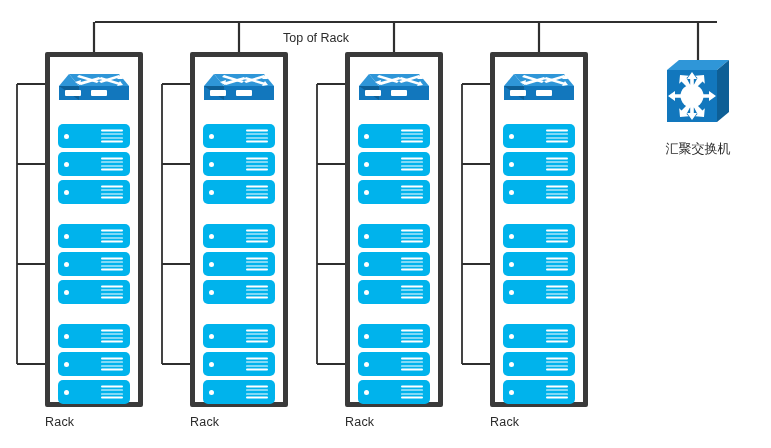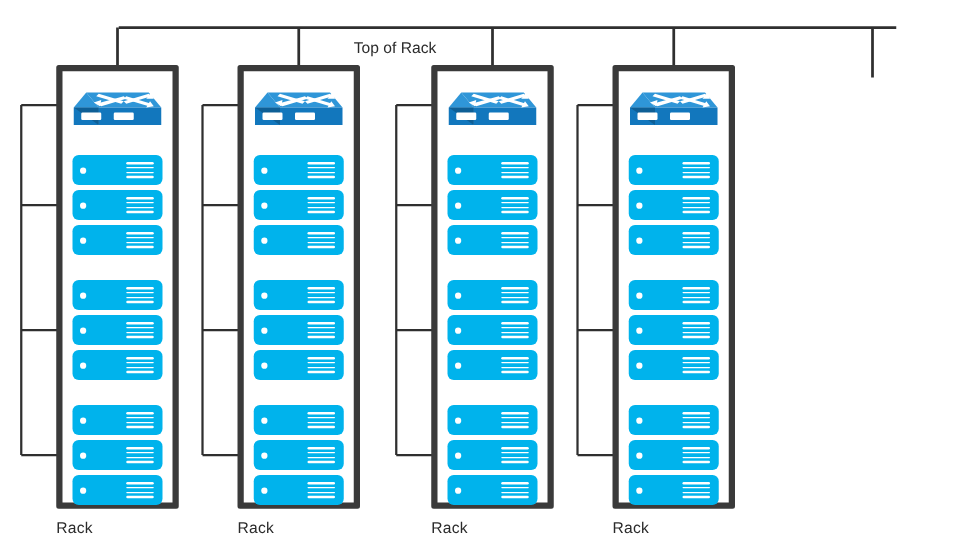--- a/index.html
+++ b/index.html
@@ -535,14 +535,33 @@
           <i></i>
           <i></i>
           <i></i>
           <i></i>
         </span>
     </div>
 
     <div class="rack-label" style="top:363px;">Rack</div>
   </div>
 
+  <div class="agg" style="left:665px;top:58px;">
+    <svg width="66" height="72" viewBox="0 0 66 72" xmlns="http://www.w3.org/2000/svg">
+      <polygon points="2,12 52,12 64,2 14,2" fill="#2f96d8"></polygon>
+      <polygon points="52,12 64,2 64,54 52,64" fill="#0e5f96"></polygon>
+      <rect x="2" y="12" width="50" height="52" fill="#1277bd"></rect>
+      <g fill="#ffffff">
+        <circle cx="27" cy="38" r="11.5"></circle>
+        <path d="M25.2,14 L28.8,14 L28.8,23 L32,23 L27,30 L22,23 L25.2,23 Z" transform="rotate(180 27 22)"></path>
+        <path d="M25.2,46 L28.8,46 L28.8,55 L32,55 L27,62 L22,55 L25.2,55 Z"></path>
+        <path d="M3,36.2 L3,39.8 L12,39.8 L12,43 L19,38 L12,33 L12,36.2 Z" transform="rotate(180 11 38)"></path>
+        <path d="M35,36.2 L35,39.8 L44,39.8 L44,43 L51,38 L44,33 L44,36.2 Z"></path>
+        <path d="M14.5,19.5 L17,17 L23.5,23.5 L25.8,21.2 L25,30 L16.2,29.2 L18.5,26.9 Z" transform="rotate(180 20 23.5)"></path>
+        <path d="M39.5,19.5 L37,17 L30.5,23.5 L28.2,21.2 L29,30 L37.8,29.2 L35.5,26.9 Z" transform="rotate(180 34 23.5)"></path>
+        <path d="M14.5,56.5 L17,59 L23.5,52.5 L25.8,54.8 L25,46 L16.2,46.8 L18.5,49.1 Z" transform="rotate(180 20 52.5)"></path>
+        <path d="M39.5,56.5 L37,59 L30.5,52.5 L28.2,54.8 L29,46 L37.8,46.8 L35.5,49.1 Z" transform="rotate(180 34 52.5)"></path>
+      </g>
+    </svg>
+    <div class="agg-label" style="left:-37px;top:82px;">汇聚交换机</div>
+  </div>
 
 </div>
 
 </body></html>

